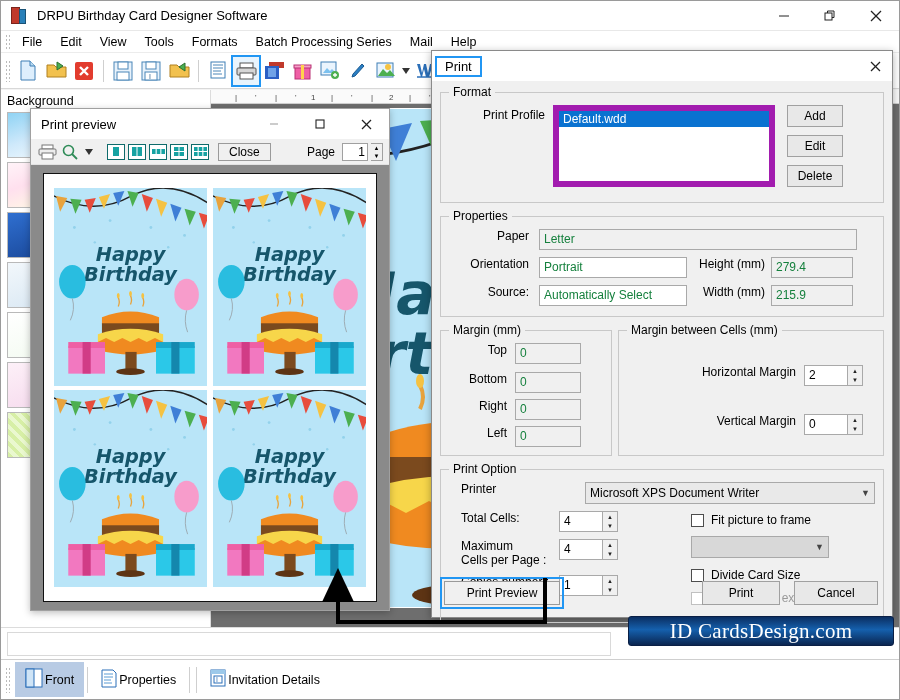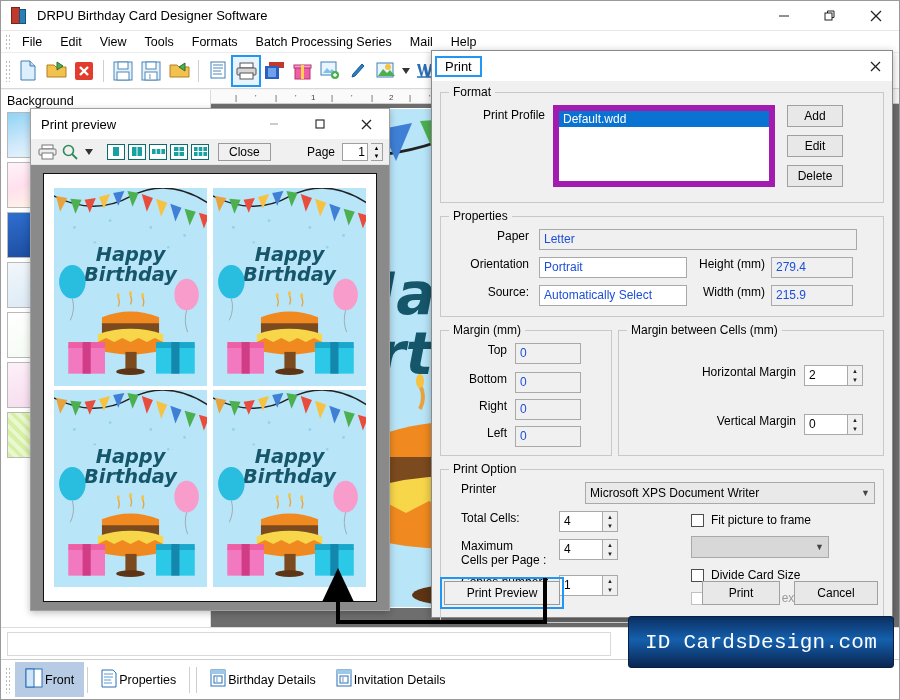--- a/index.html
+++ b/index.html
@@ -168,21 +168,21 @@
   fieldset.grp {
     border:1px solid #c8c8c8; margin:0 0 6px 0; padding:6px 8px 8px 8px;
     position:relative;
   }
   fieldset.grp > legend { font-size:12px; padding:0 4px; }
 
   .row { display:flex; align-items:flex-start; margin-bottom:7px; }
   .lbl { font-size:12px; text-align:right; }
   .fld {
     border:1px solid #a9a9a9; background:#f0f0f0; height:21px; line-height:19px;
-    font-size:12px; padding:0 4px; color:#1d4ed8;
+    font-size:12px; padding:0 4px; color:#15803d;
   }
   .fld.white { background:#ffffff; }
 
   .listbox {
     border:6px solid #a21caf; background:#ffffff; height:82px; width:222px; padding:0;
   }
   .listbox .sel { background:#0a72d0; color:#fff; font-size:12px; padding:1px 4px; }
   .btn {
     border:1px solid #a0a0a0; background:#e8e8e8; font-size:12px;
     height:22px; width:56px; text-align:center; line-height:20px;
@@ -221,25 +221,25 @@
     text-align:center; line-height:22px;
   }
   .btn-cancel {
     position:absolute; right:14px; top:8px; width:84px; height:24px;
     border:1px solid #a0a0a0; background:#e8e8e8; font-size:12px;
     text-align:center; line-height:22px;
   }
 
   
   #watermark {
-    position:absolute; left:628px; top:616px; width:266px; height:52px;
+    position:absolute; left:628px; top:616px; width:266px; height:30px;
     background:linear-gradient(180deg,#0b2f62 0%,#1560ad 45%,#0a2550 100%);
     border:1px solid #0a1f45; border-radius:3px;
     display:flex; align-items:center; justify-content:center;
-    color:#ffffff; font-family:Liberation Mono, monospace; font-size:21px;
+    color:#ffffff; font-family:Liberation Serif, serif; font-size:21px;
     letter-spacing:.3px;
   }
 
   
   #annot { position:absolute; left:300px; top:560px; width:250px; height:75px; pointer-events:none; }
 </style>
 </head>
 <body>
 
 <div id="app">
@@ -573,31 +573,20 @@
               <line x1="3" y1="14" x2="11" y2="14"></line>
             </g>
           </svg>
       </span>
       <span>Properties</span>
     </div>
     <div class="btab-sep"></div>
 
     <div class="btab-sep"></div>
 
-    <div class="btab">
-      <span>
-        <svg width="16" height="18" viewBox="0 0 16 18">
-            <rect x="1" y="1" width="14" height="16" fill="#fff" stroke="#2b6fb8"></rect>
-            <rect x="1" y="1" width="14" height="4" fill="#9cc9ea"></rect>
-            <rect x="4" y="7" width="8" height="7" fill="#fff" stroke="#2b6fb8"></rect>
-            <text x="6" y="13" font-size="7" fill="#2b6fb8">I</text>
-          </svg>
-      </span>
-      <span>Birthday Details</span>
-    </div>
 
     <div class="btab">
       <span>
         <svg width="16" height="18" viewBox="0 0 16 18">
             <rect x="1" y="1" width="14" height="16" fill="#fff" stroke="#2b6fb8"></rect>
             <rect x="1" y="1" width="14" height="4" fill="#9cc9ea"></rect>
             <rect x="4" y="7" width="8" height="7" fill="#fff" stroke="#2b6fb8"></rect>
             <text x="6" y="13" font-size="7" fill="#2b6fb8">I</text>
           </svg>
       </span>

